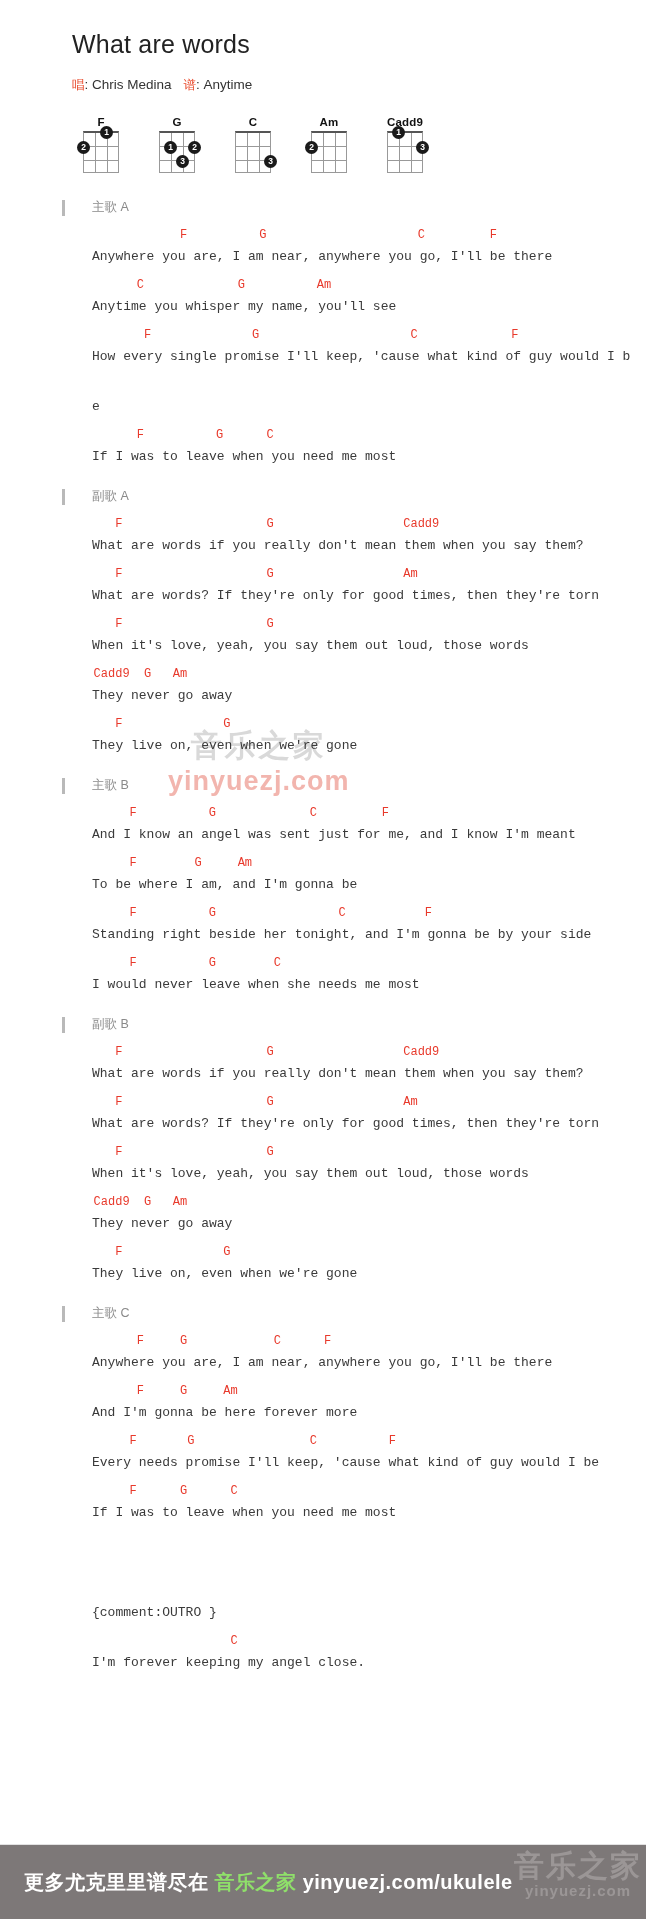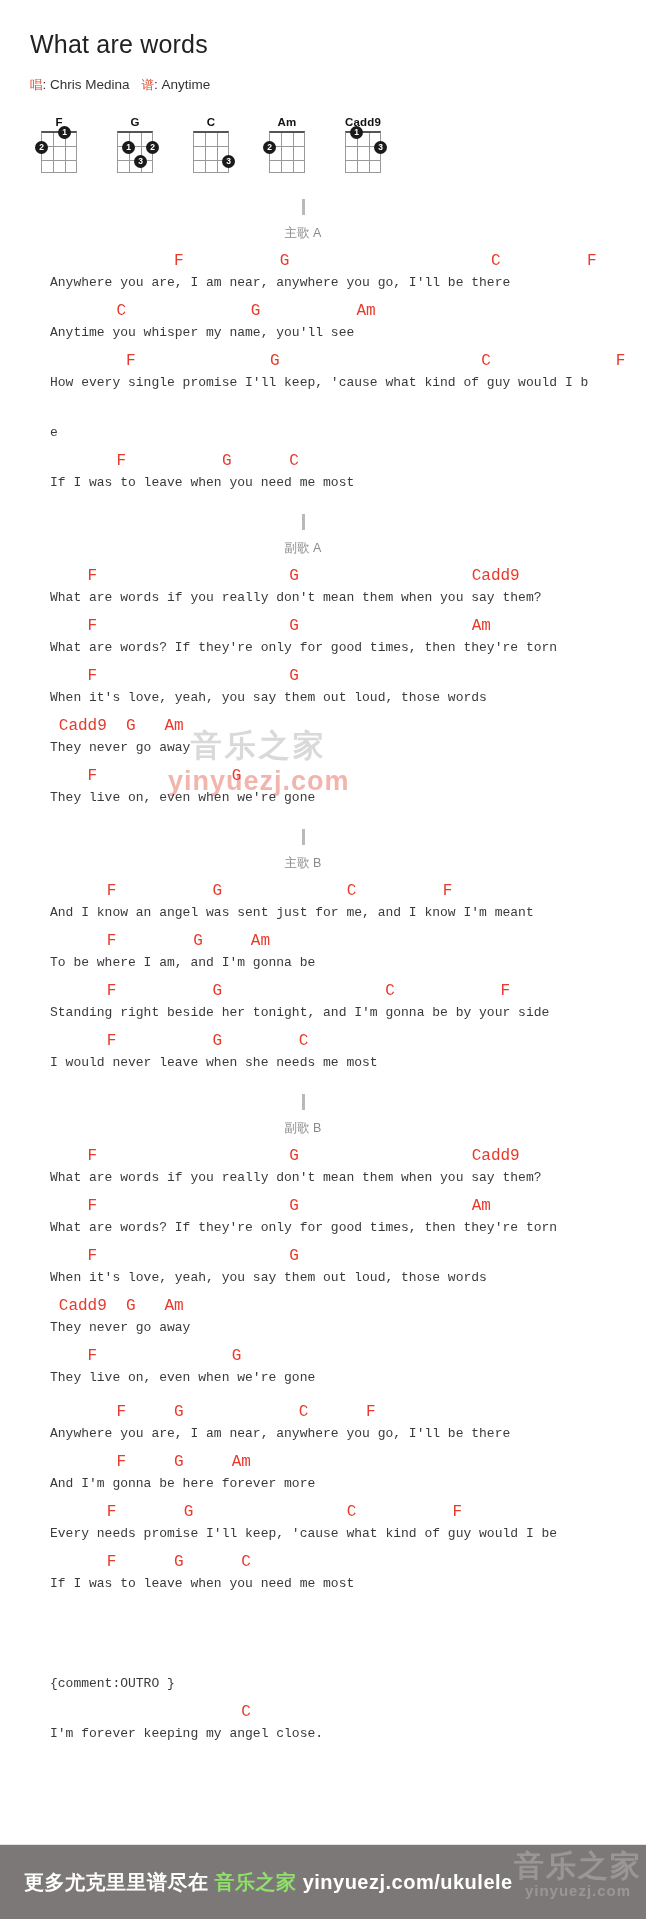--- a/index.html
+++ b/index.html
@@ -15,21 +15,21 @@
     overflow: hidden;
   }
   .page {
     position: relative;
     width: 646px;
     height: 1919px;
     background: #fff;
     box-sizing: border-box;
   }
   .content {
-    padding: 30px 60px 0 30px;
+    padding: 30px 60px 0 72px;
     position: relative;
     z-index: 3;
   }
   .song-title {
     font-size: 25px;
     font-weight: normal;
     color: #222;
     margin: 0 0 18px 0;
     letter-spacing: 0.2px;
   }
@@ -116,41 +116,40 @@
     z-index: 4;
   }
 
   
   .section {
     margin: 0 0 12px 0;
   }
   .section-head {
     display: flex;
     align-items: center;
-    gap: 10px;
+    gap: 27px;
     margin: 18px 0 10px -10px;
-    flex-direction: column;
   }
   .section-bar {
     width: 3px;
     height: 16px;
     background: #b9b9b9;
     flex: 0 0 auto;
   }
   .section-label {
     font-size: 12.5px;
     color: #8a8a8a;
   }
 
   .line-block {
     margin: 0 0 6px 0;
     position: relative;
   }
   .chordline {
-    font-size: 16px;
+    font-size: 12px;
     color: #e8392b;
     font-family: "Liberation Mono", monospace;
     white-space: pre;
     height: 18px;
     line-height: 18px;
     letter-spacing: 0;
   }
   .lyricline {
     font-size: 13px;
     color: #3a3a3a;
@@ -426,20 +425,24 @@
           <div class="line-block">
             <div class="chordline">   Cadd9  G   Am</div>
             <div class="lyricline">They never go away</div>
           </div>
           <div class="line-block">
             <div class="chordline">      F              G</div>
             <div class="lyricline">They live on, even when we're gone</div>
           </div>
         </div>
         <div class="section">
+          <div class="section-head">
+            <div class="section-bar"></div>
+            <div class="section-label">主歌 C</div>
+          </div>
           <div class="line-block">
             <div class="chordline">         F     G            C      F</div>
             <div class="lyricline">Anywhere you are, I am near, anywhere you go, I'll be there</div>
           </div>
           <div class="line-block">
             <div class="chordline">         F     G     Am</div>
             <div class="lyricline">And I'm gonna be here forever more</div>
           </div>
           <div class="line-block">
             <div class="chordline">        F       G                C          F</div>

